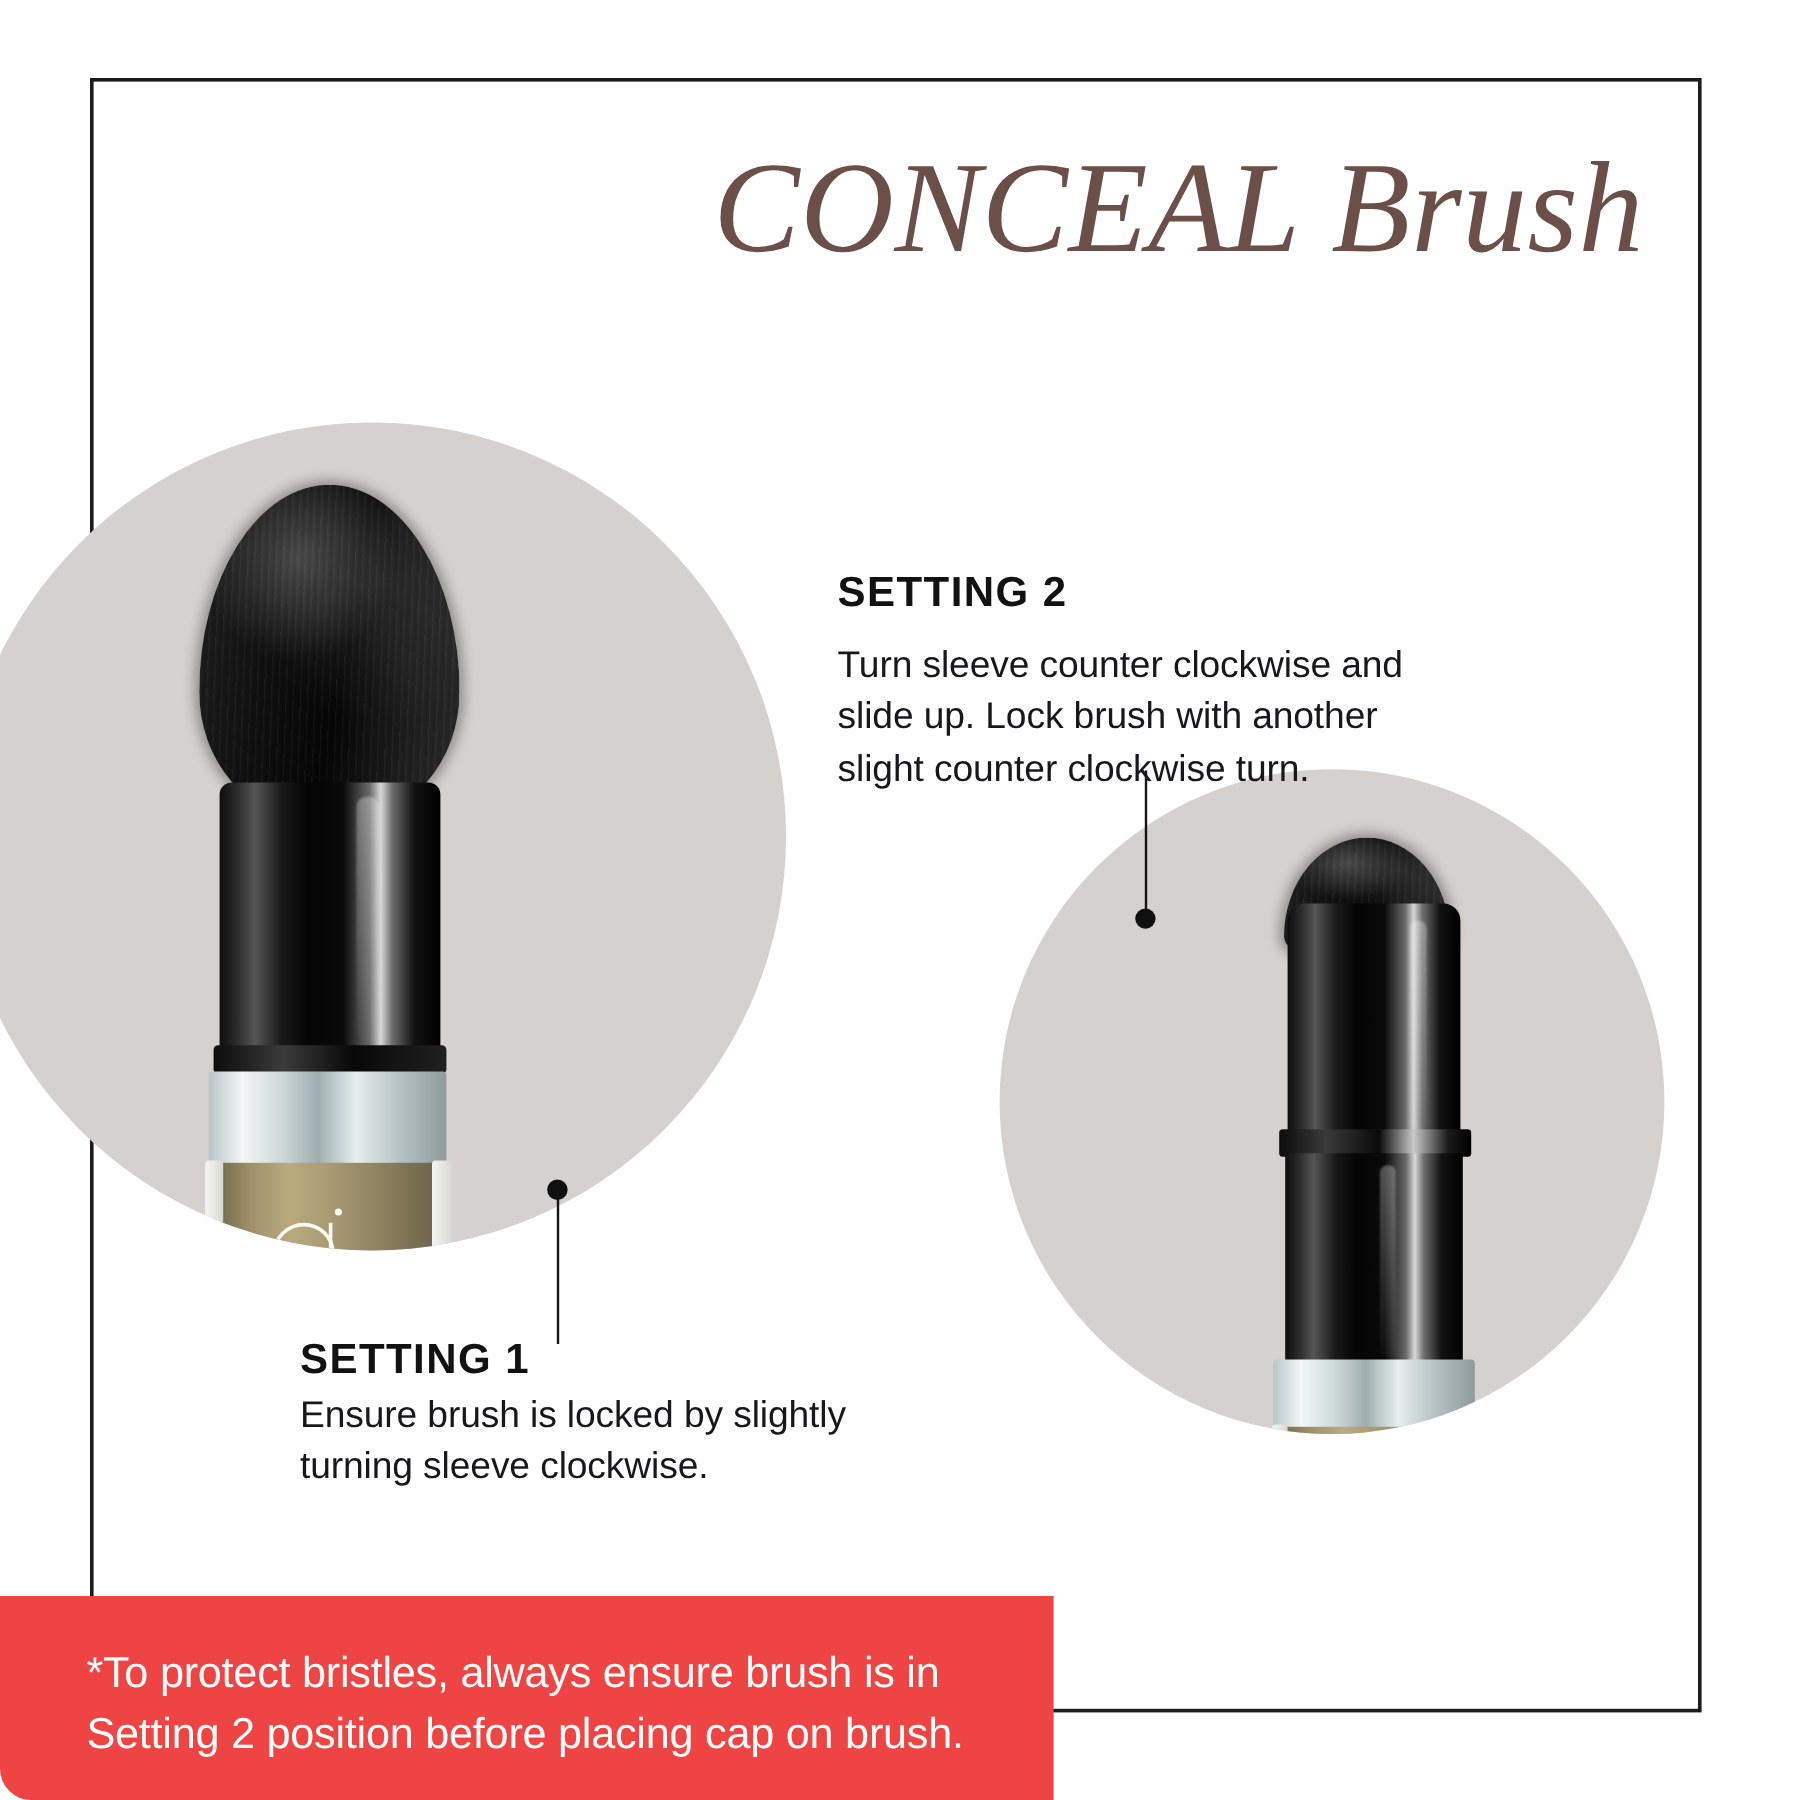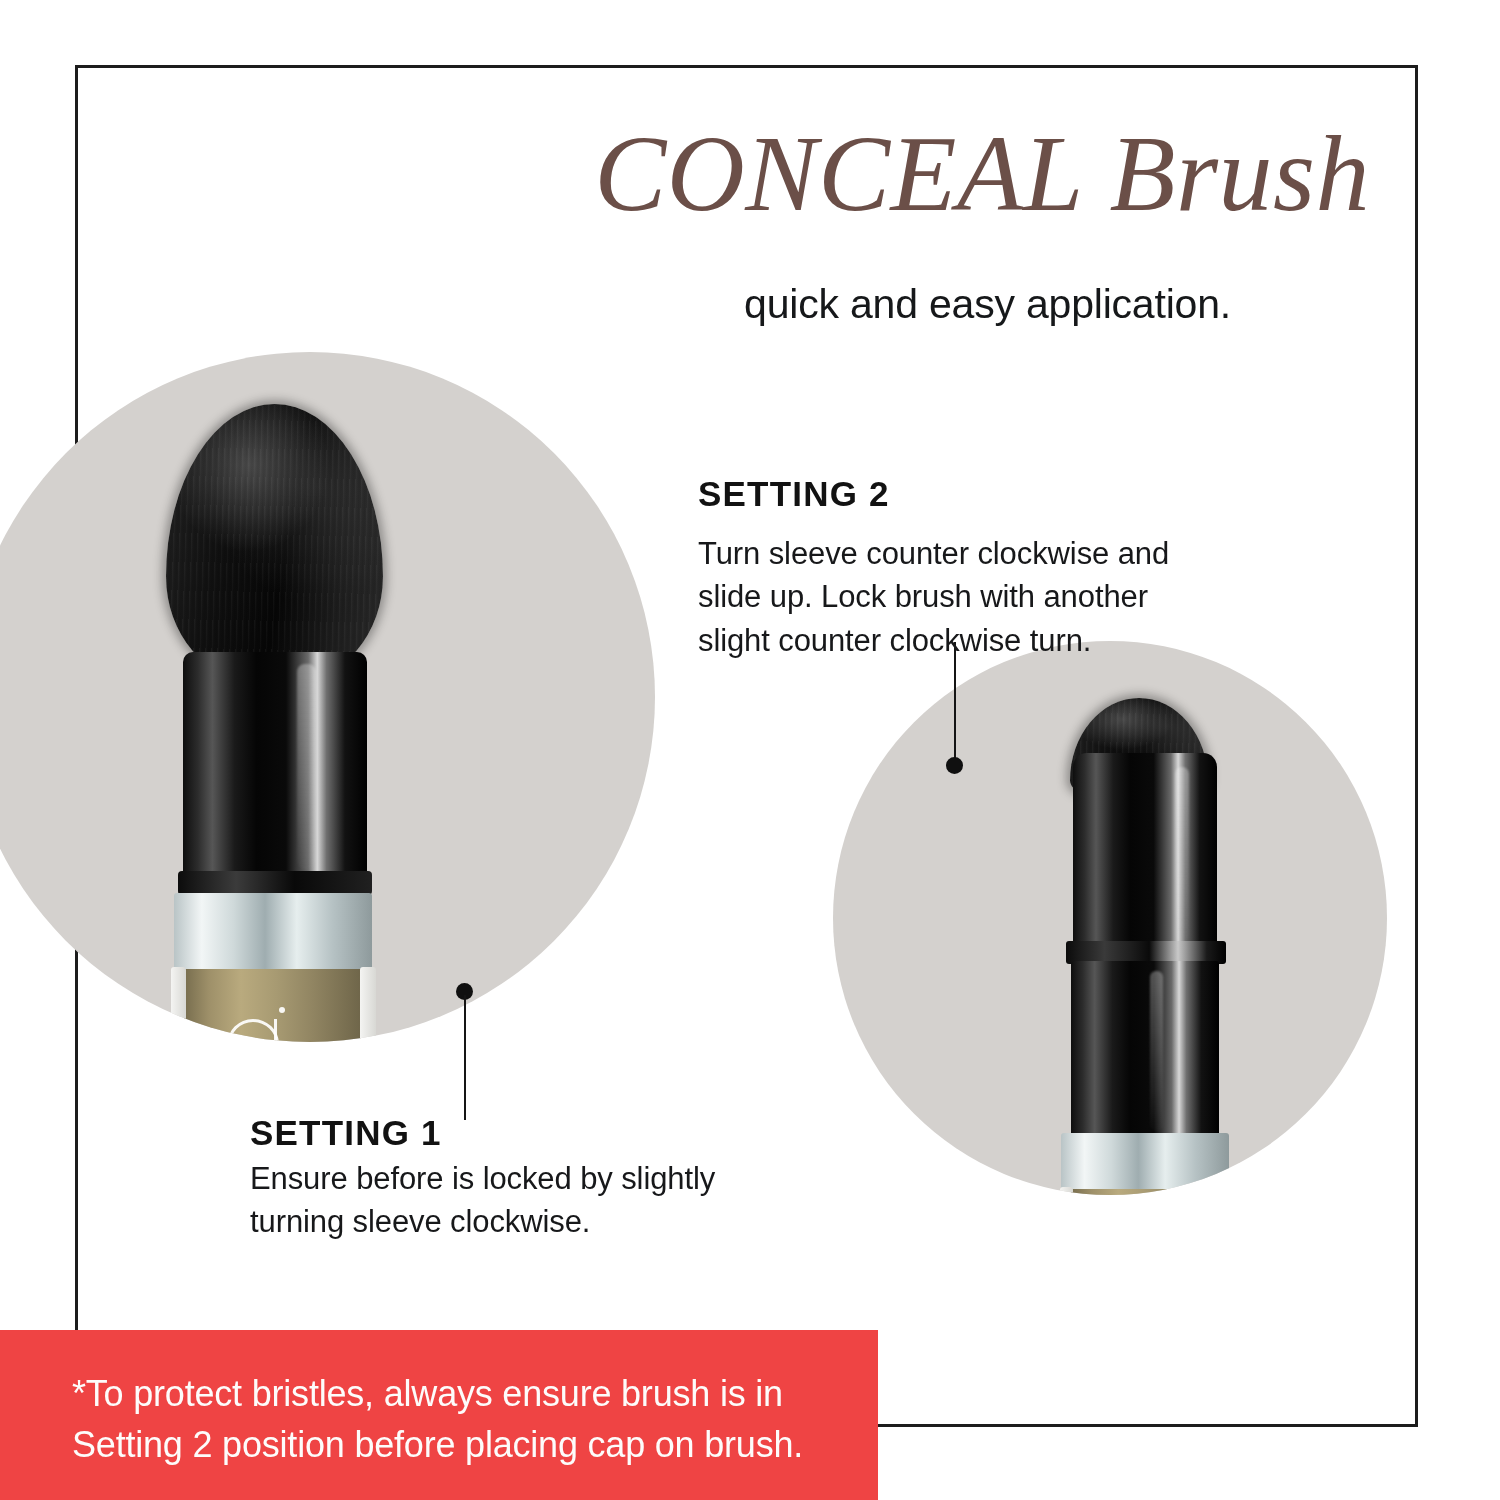--- a/index.html
+++ b/index.html
@@ -12,20 +12,21 @@
     background: #ffffff;
     font-family: "Liberation Sans", sans-serif;
     overflow: hidden;
   }
   .page {
     position: relative;
     width: 1500px;
     height: 1500px;
     background: #ffffff;
     overflow: hidden;
+    border-radius: 26px;
   }
 
   
   .frame {
     position: absolute;
     left: 75px;
     top: 65px;
     width: 1343px;
     height: 1362px;
     border: 3px solid #1c1c1c;
@@ -246,21 +247,20 @@
 <div class="page">
 
   <div class="frame"></div>
 
   <div class="headline">
     <span class="bold">CONCEAL</span>
     <span class="thin">Brush</span>
   </div>
 
   <div class="subtitle">
-    <div>quick and easy application.</div>
   </div>
 
   <div class="circle circle-left">
 
     <div class="bristles-dome" style="left:201px; top:52px; width:217px; height:278px; border-radius:50% 50% 42% 42% / 62% 62% 38% 38%;"></div>
 
     <div class="barrel" style="left:218px; top:300px; width:184px; height:227px; border-radius:10px 10px 4px 4px;"></div>
     <div class="barrel-sheen" style="left:332px; top:312px; width:19px; height:205px; border-radius:8px;"></div>
 
     <div style="position:absolute; left:213px; top:519px; width:194px; height:24px; border-radius:4px;
@@ -303,19 +303,19 @@
   <div class="leader-line" style="left:954px; top:642px; height:125px;"></div>
   <div class="leader-dot" style="left:946px; top:757px;"></div>
 
   <div class="leader-dot" style="left:456px; top:983px;"></div>
   <div class="leader-line" style="left:464px; top:995px; height:125px;"></div>
 
   <div class="callout-heading" id="setting2-heading">SETTING 2</div>
   <div class="callout-body" id="setting2-body">Turn sleeve counter clockwise and slide up.  Lock brush with another slight counter clockwise turn.</div>
 
   <div class="callout-heading" id="setting1-heading">SETTING 1</div>
-  <div class="callout-body" id="setting1-body">Ensure before is locked by slightly turning sleeve clockwise.</div>
+  <div class="callout-body" id="setting1-body">Ensure brush is locked by slightly turning sleeve clockwise.</div>
 
   <div class="footnote">
     <div class="footnote-text">*To protect bristles, always ensure brush is in Setting 2 position before placing cap on brush.</div>
   </div>
 
 </div>
 
 </body></html>

